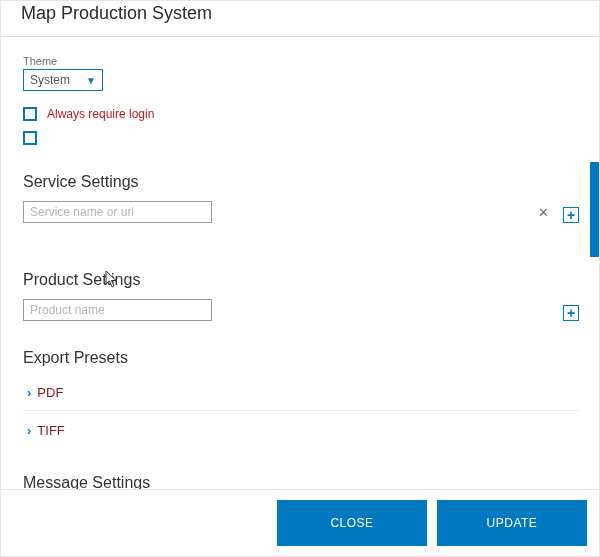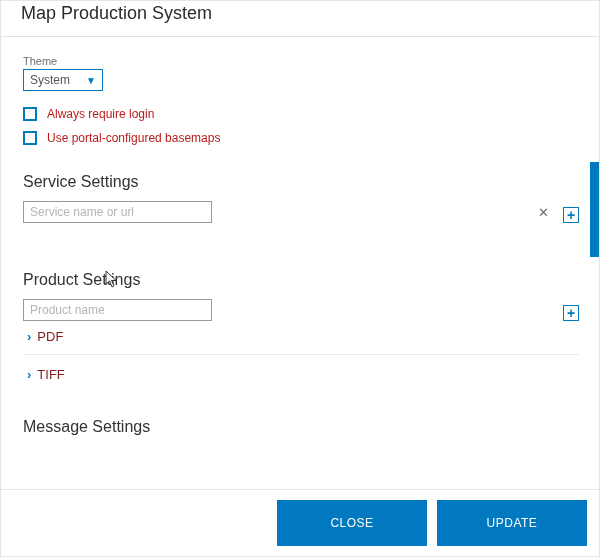--- a/index.html
+++ b/index.html
@@ -205,21 +205,20 @@
         <span class="caret-down">▼</span>
       </div>
 
       <div class="checkbox-row">
         <div class="checkbox-box"></div>
         <div class="checkbox-label">Always require login</div>
       </div>
 
       <div class="checkbox-row">
         <div class="checkbox-box"></div>
-        <div class="checkbox-label">Use portal-configured basemaps</div>
       </div>
 
       <div class="section-heading">Service Settings</div>
       <div class="input-row">
         <div class="input-wrap">
           <input class="text-input" type="text" placeholder="Service name or url" style="">
           <span class="clear-x">✕</span>
         </div>
         <div class="plus-btn">
           <span>+</span>
@@ -229,20 +228,21 @@
       <div class="section-heading" style="margin-top:48px">Product Settings</div>
       <div class="input-row">
         <div class="input-wrap">
           <input class="text-input" type="text" placeholder="Product name" style="">
         </div>
         <div class="plus-btn">
           <span>+</span>
         </div>
       </div>
 
+      <div class="section-heading">Export Presets</div>
 
       <div class="expand-row">
         <span class="chevron-right">›</span>
         <span class="expand-label">PDF</span>
       </div>
       <div class="thin-divider"></div>
 
       <div class="expand-row">
         <span class="chevron-right">›</span>
         <span class="expand-label">TIFF</span>

